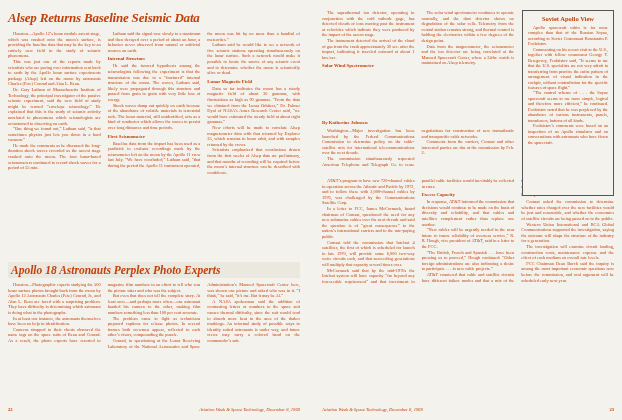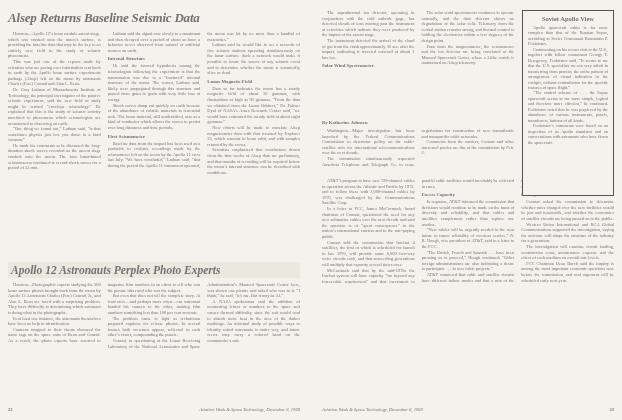--- a/index.html
+++ b/index.html
@@ -1,17 +1,17 @@
 <!DOCTYPE html>
 <html><head>
 <meta charset="utf-8">
 <style>
   html,body{margin:0;padding:0;}
   body{width:622px;height:420px;background:#efede6;}
-  .spread{position:relative;width:622px;height:420px;background:#f4f2ec;font-family:"Liberation Serif",serif;color:#737373;overflow:hidden;}
+  .spread{position:relative;width:622px;height:420px;background:#f4f2ec;font-family:"Liberation Serif",serif;color:#c2410c;overflow:hidden;}
   .page{position:absolute;top:10px;height:402px;width:292px;}
   .page-left{left:8px;}
   .page-right{left:322px;}
 
   .headline1{font-size:13px;font-style:italic;font-weight:bold;letter-spacing:-0.2px;margin:0 0 5px 0;}
   .headline2{font-size:11.5px;font-style:italic;font-weight:bold;margin:7px 0 4px 0;background:#ebe8e0;padding:2px 3px;}
   .headline-fcc{font-size:12px;font-style:italic;font-weight:bold;line-height:1.15;margin:6px 0 2px 0;width:192px;}
   .headline-fcc span{display:block;}
   .byline{font-size:4.8px;font-weight:bold;margin:0 0 3px 0;}
 
@@ -52,21 +52,21 @@
         <p>He said the favored hypothesis among the seismologists following the experiment is that the transmission was due to a “fractured” internal structure of the moon. The waves, Latham said, likely were propagated through this structure and passed from grain to grain with very little loss of energy.</p>
         <p>Shock waves damp out quickly on earth because of the abundance of volatile materials in terrestrial rock. The lunar material, still unidentified, acts as a kind of conductor which allows the waves to persist over long distances and time periods.</p>
         <h4>First Seismometer</h4>
         <p>Baseline data from the impact has been used as a yardstick to evaluate recordings made by the seismometer left on the moon by the Apollo 11 crew last July. “We have concluded,” Latham said, “that during the period the Apollo 11 instrument operated, the moon was hit by no more than a handful of meteorites.”</p>
         <p>Latham said he would like to see a network of five seismic stations operating simultaneously on the lunar surface. Such a network would make it possible to locate the source of any seismic event and to determine whether the moon is seismically alive or dead.</p>
         <h4>Lunar Magnetic Field</h4>
         <p>Data so far indicates the moon has a steady magnetic field of about 30 gammas, with fluctuations as high as 90 gammas. “From the data we obtained from the Lunar Orbiters,” Dr. Palmer Dyal of NASA’s Ames Research Center said, “we would have estimated the steady field at about eight gammas.”</p>
         <p>New efforts will be made to correlate Alsep magnetometer data with that returned by Explorer 35, which remains in lunar orbit, and with samples returned by the crews.</p>
         <p>Scientists emphasized that conclusions drawn from the first weeks of Alsep data are preliminary, and that months of recording will be required before the moon’s internal structure can be described with confidence.</p>
       </div>
-    <h2 class="headline2">Apollo 12 Astronauts Perplex Photo Experts</h2>
+    <h2 class="headline2">Apollo 18 Astronauts Perplex Photo Experts</h2>
     <div class="body-text cols3 art2">
         <p>Houston—Photographic experts studying the 500 lunar surface photos brought back from the moon by Apollo 12 Astronauts Charles (Pete) Conrad, Jr., and Alan L. Bean are faced with a surprising problem. They have difficulty in determining which astronaut is doing what in the photographs.</p>
         <p>In at least one instance, the astronauts themselves have been no help in identification.</p>
         <p>Cameras strapped to their chests obscured the name tags on the space suits of Bean and Conrad. As a result, the photo experts have resorted to magazine film numbers in an effort to tell who was the picture taker and who was the subject.</p>
         <p>But even that does not tell the complete story. At least once—and perhaps more often—one astronaut handed his camera to the other, making film numbers something less than 100 per cent accurate.</p>
         <p>The problem came to light as technicians prepared captions for release photos. In several frames both crewmen appear, reflected in each other’s visors, compounding the puzzle.</p>
         <p>Conrad, in questioning at the Lunar Receiving Laboratory of the National Aeronautics and Space Administration’s Manned Spacecraft Center here, was shown one picture and asked who was in it. “I think,” he said, “it’s me. But it may be Al.”</p>
         <p>A NASA spokesman said the addition of contrasting letters or numbers to the space suit causes thermal difficulty, since the suit would tend to absorb more heat in the area of the darker markings. An informal study of possible ways to identify suited astronauts is under way, and future crews may carry a colored band on the commander’s suit.</p>
       </div>
     <div class="footer">

